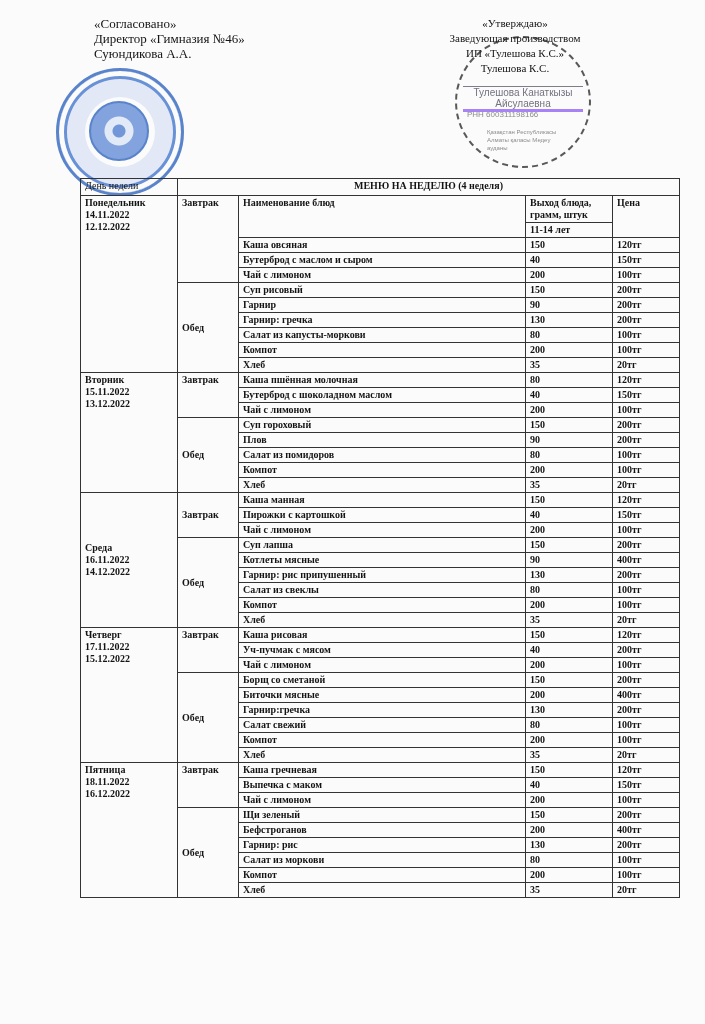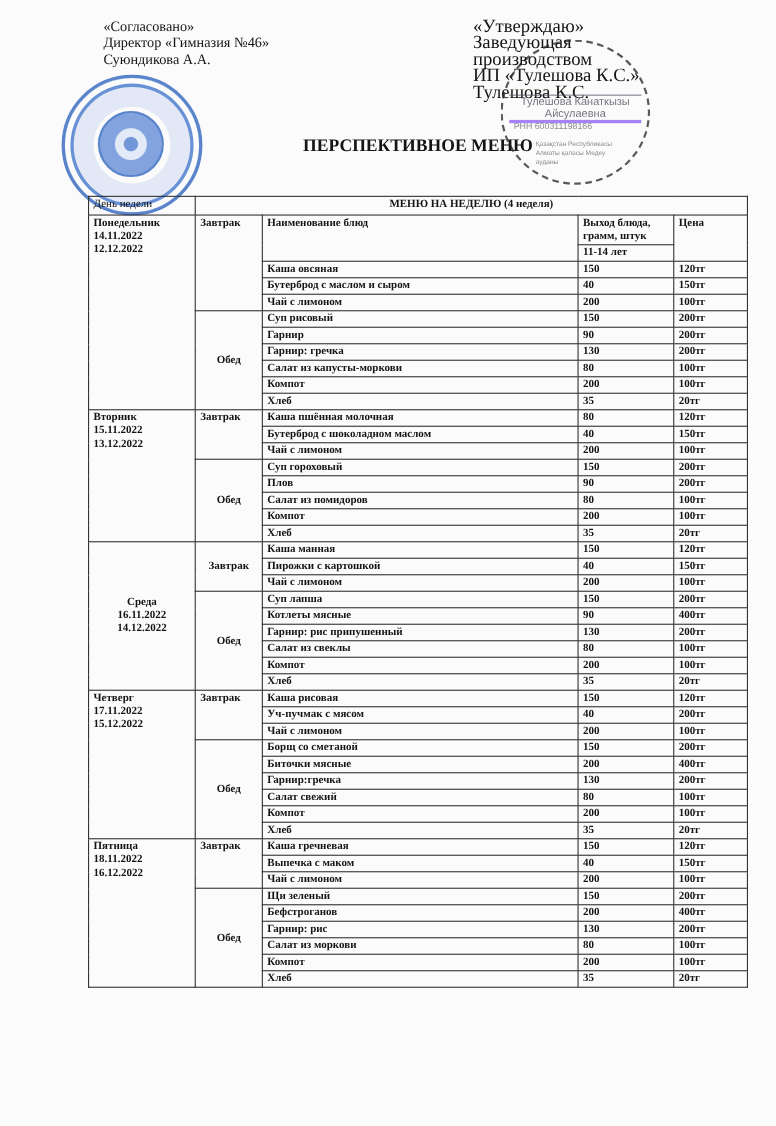--- a/index.html
+++ b/index.html
@@ -1,21 +1,21 @@
 <!DOCTYPE html>
 <html><head>
 <meta charset="utf-8">
 <style>
   html, body { margin: 0; padding: 0; }
   body {
     width: 705px; height: 1024px; background: #fbfbfb; position: relative; overflow: hidden;
     font-family: "Liberation Serif", "DejaVu Serif", serif; color: #141414;
   }
   .approve-left { position: absolute; left: 94px; top: 16px; font-size: 13px; line-height: 15px; }
-  .approve-right { position: absolute; left: 430px; top: 16px; width: 170px; font-size: 17px; line-height: 15px; text-align: left; }
+  .approve-right { position: absolute; left: 430px; top: 16px; width: 170px; font-size: 11px; line-height: 15px; text-align: center; }
   .stamp-left {
     position: absolute; left: 56px; top: 68px; width: 122px; height: 122px; border-radius: 50%;
     border: 3px solid #3d6fc2; box-shadow: inset 0 0 0 5px #fbfbfb, inset 0 0 0 8px #4f7fd0, inset 0 0 0 26px rgba(90,130,210,0.18);
     opacity: 0.85;
   }
   .stamp-left .emblem {
     position: absolute; left: 30px; top: 30px; width: 56px; height: 56px; border-radius: 50%;
     border: 2px solid #3d6fc2; background: radial-gradient(circle, #5a86d2 0 6px, #dfe8f7 7px 14px, #6d94d8 15px 28px);
   }
   .stamp-right {
@@ -32,21 +32,21 @@
   table.menu {
     position: absolute; left: 80px; top: 178px; width: 600px; border-collapse: collapse;
     font-size: 10px; font-weight: bold; line-height: 12px;
   }
   table.menu td { border: 1px solid #333; padding: 1px 4px; vertical-align: top; }
   table.menu td.day { width: 88px; }
   table.menu td.meal { width: 52px; margin-top: 47px; }
   table.menu td.dish { }
   table.menu td.yield { width: 78px; }
   table.menu td.price { width: 58px; }
-  table.menu td.mid { vertical-align: middle; text-align: center; }
+  table.menu td.mid { vertical-align: middle; }
   table.menu tr.item td { height: 12px; }
   .hdr-top { text-align: center; height: 14px; }
   .tail td { height: 24px; }
 </style>
 </head>
 <body>
 
 <div class="approve-left">
   <div>«Согласовано»</div>
   <div>Директор «Гимназия №46»</div>
@@ -64,21 +64,20 @@
   <div>Тулешова К.С.</div>
 </div>
 
 <div class="stamp-right">
   <div class="stamp-name">Тулешова Канаткызы Айсулаевна</div>
   <div class="stamp-rnn">РНН 600311198166</div>
   <div class="stamp-small">Қазақстан Республикасы Алматы қаласы Медеу ауданы</div>
 </div>
 
 <div class="title-block">
-  <div class="t1">ПЕРСПЕКТИВНОЕ МЕНЮ</div>
 </div>
 
 <table class="menu">
   <tbody id="menu-body">
     <tr>
       <td class="day" style="font-weight:normal;">День недели</td>
       <td colspan="4" class="hdr-top">МЕНЮ НА НЕДЕЛЮ (4 неделя)</td>
     </tr>
     <tr>
       <td class="day" rowspan="11">

